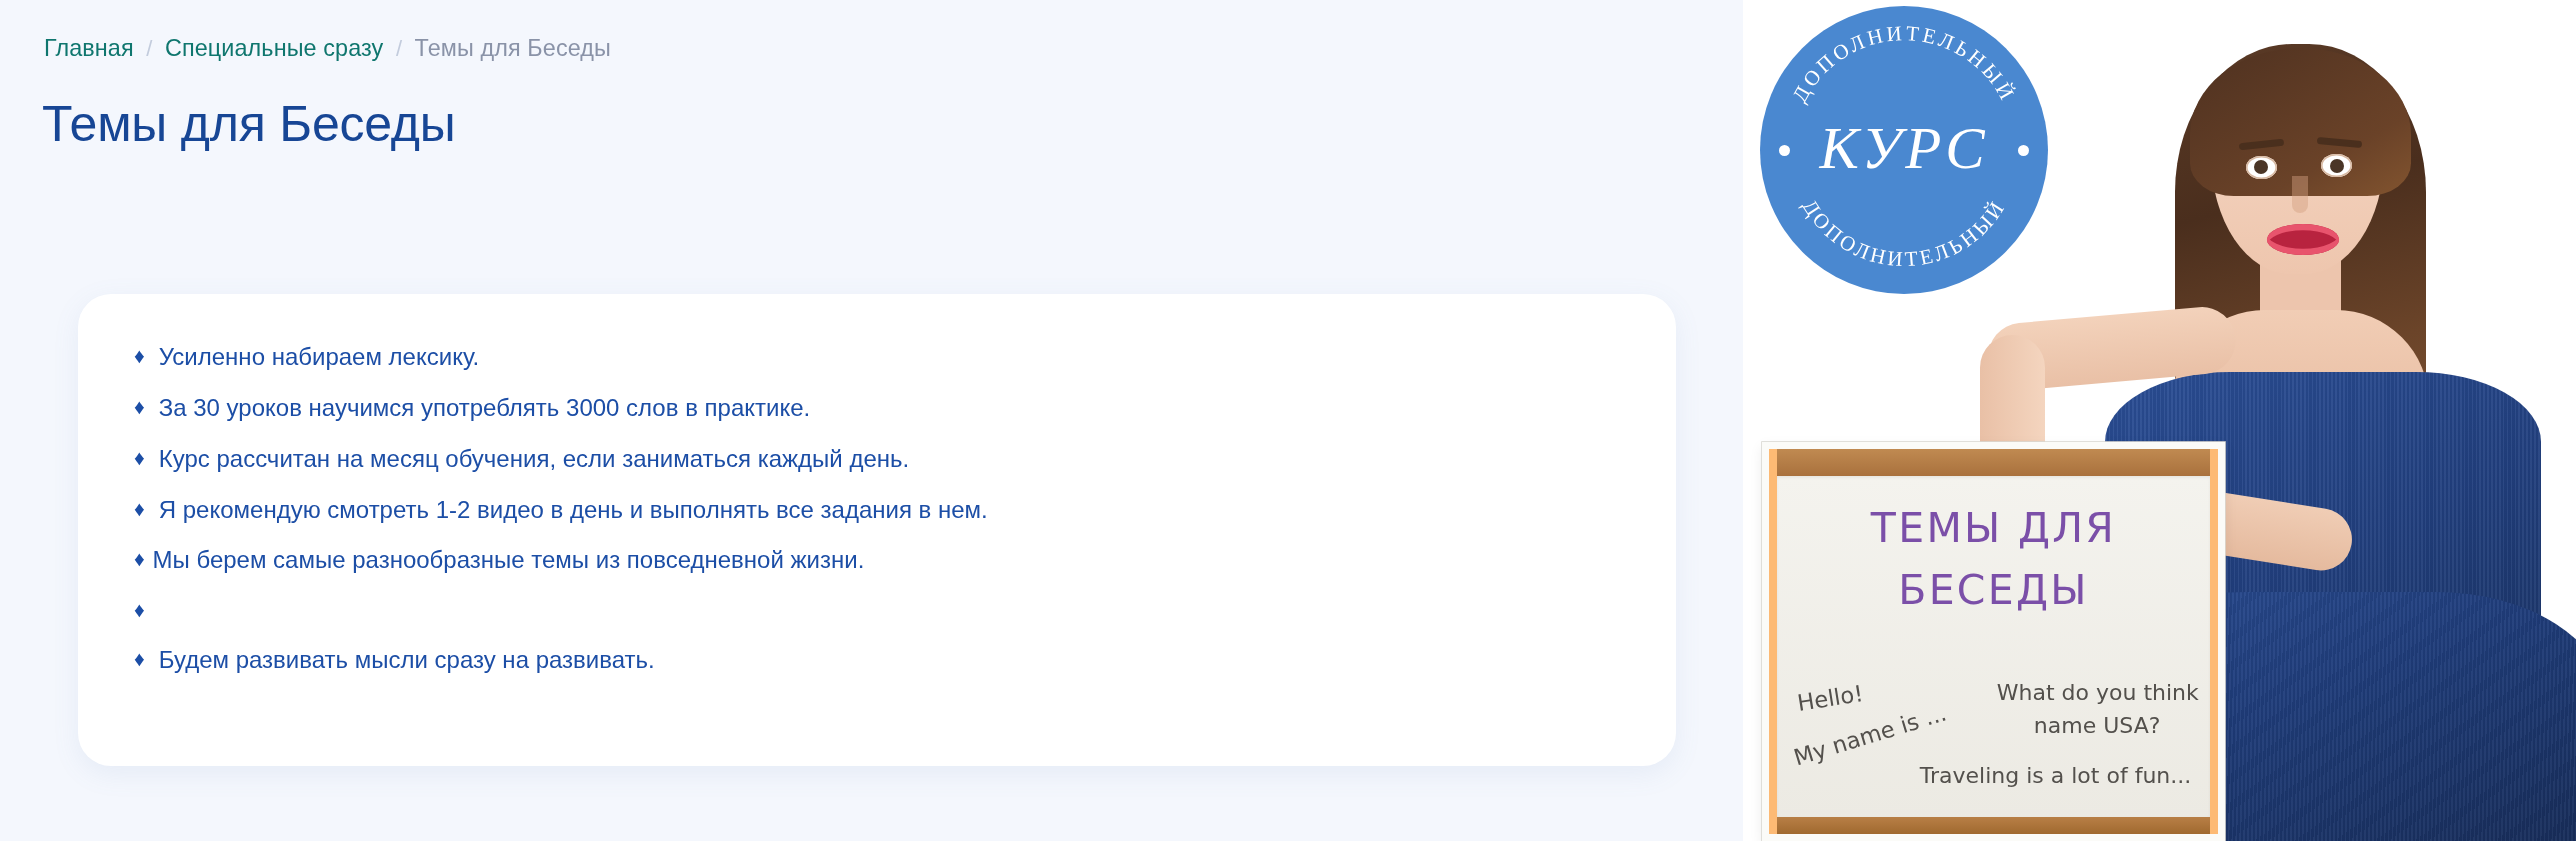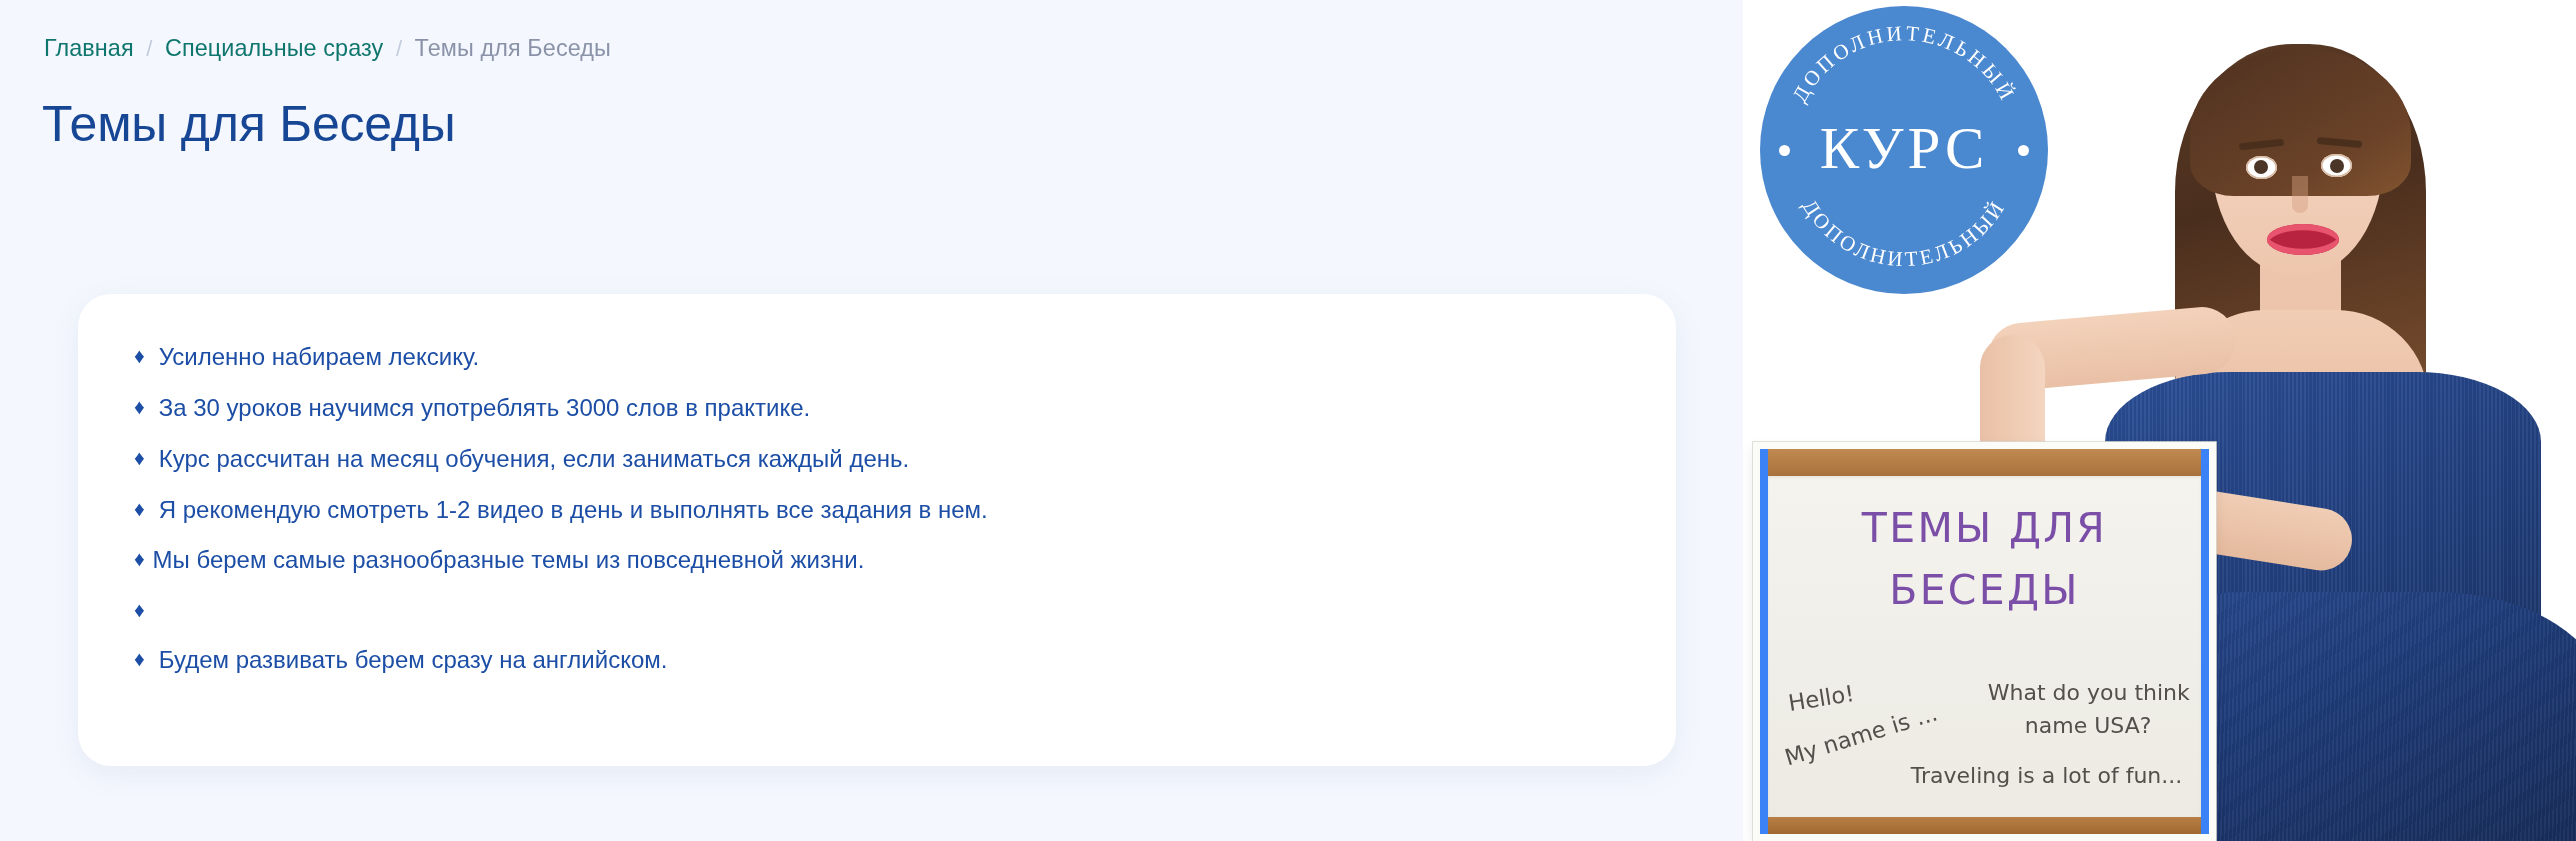--- a/index.html
+++ b/index.html
@@ -154,20 +154,21 @@
   #seal-center {
     position: absolute;
     left: 0; right: 0;
     top: 50%;
     transform: translateY(-52%);
     text-align: center;
     font-family: "Liberation Serif", "DejaVu Serif", serif;
     font-size: 59px;
     letter-spacing: 3.9px;
     color: #ffffff;
+    font-style: italic;
   }
   .seal-dot {
     position: absolute;
     width: 11.7px; height: 11.7px;
     border-radius: 50%;
     background: #ffffff;
     top: 50%;
     margin-top: -5.5px;
   }
   .seal-dot.left  { left: 18.7px; }
@@ -359,25 +360,25 @@
     width: 234px; height: 62px;
     border-radius: 33px;
     background: linear-gradient(#f0cdb5, #e5ba9e);
     transform: rotate(9deg);
     z-index: 6;
   }
 
   
   #whiteboard {
     position: absolute;
-    left: 10px;
+    left: 19px;
     top: 442px;
     width: 463px;
     height: 399px;
-    background: #3b82f6;
+    background: #fdba74;
     border: 7.8px solid #fbfbf8;
     box-sizing: border-box;
     box-shadow: 0 0 0 0.8px #d9d8d2, 0 4.7px 12.5px rgba(0,0,0,0.08);
     z-index: 8;
   }
   #board-rail-top {
     position: absolute;
     left: 7.8px; top: 0;
     width: calc(100% - 15.6px);
     height: 26.5px;
@@ -476,21 +477,21 @@
         </li>
         <li class="feature-item tight">
           <span class="feature-bullet">♦</span>
           <span class="feature-text">Мы берем самые разнообразные темы из повседневной жизни.</span>
         </li>
         <li class="feature-item">
           <span class="feature-bullet">♦</span>
         </li>
         <li class="feature-item">
           <span class="feature-bullet">♦</span>
-          <span class="feature-text">Будем развивать берем сразу на английском.</span>
+          <span class="feature-text">Будем развивать мысли сразу на развивать.</span>
         </li>
       </ul>
     </section>
 
   </div>
 
   <div id="photo-panel">
     <div id="photo-inner">
 
       <div id="woman">

